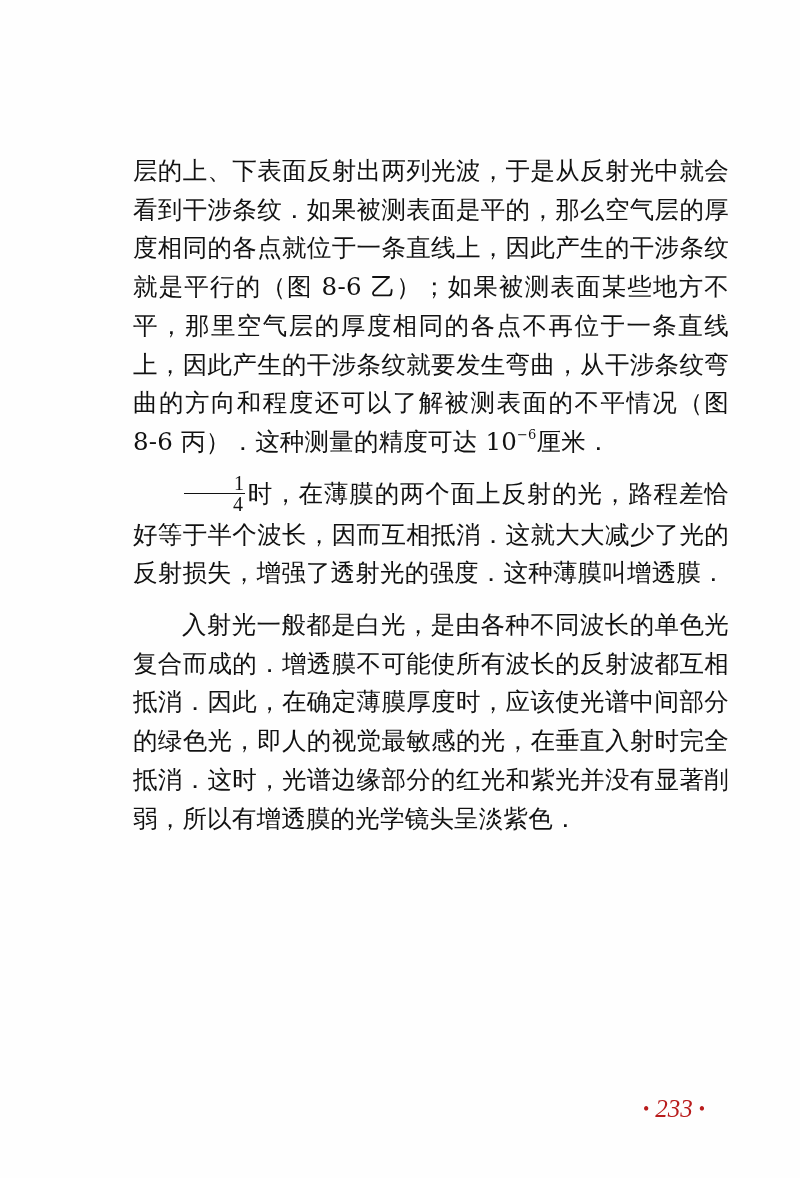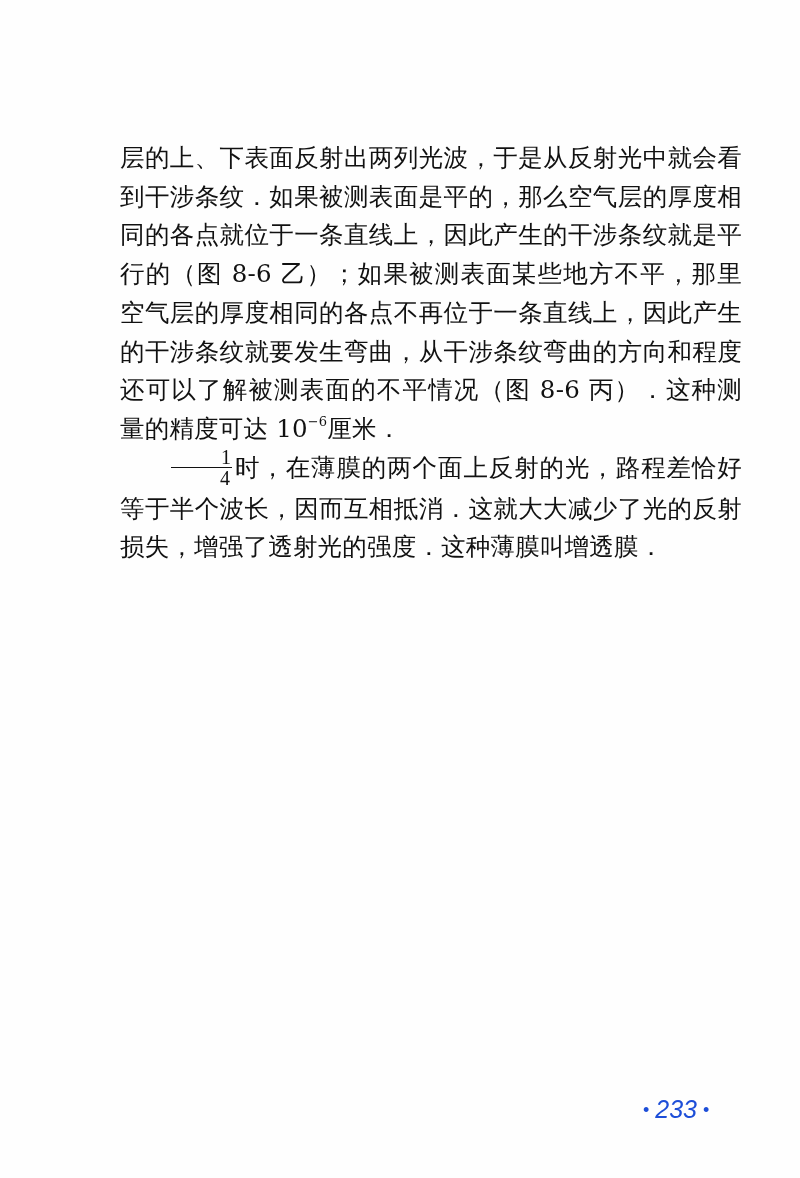--- a/index.html
+++ b/index.html
@@ -7,45 +7,48 @@
     width: 800px; height: 1178px; background: #ffffff; position: relative; overflow: hidden;
     font-family: "DejaVu Serif", "Liberation Serif", serif;
     color: #111;
   }
   .page { position: absolute; left: 0; top: 0; width: 800px; height: 1178px; background: #fefefe; }
   .text-block {
     position: absolute; left: 120px; top: 139px; width: 622px;
     font-size: 24.5px; line-height: 38.7px; letter-spacing: 0.2px;
     text-align: justify; text-justify: inter-character;
   }
-  .para { margin: 0; text-align: justify; text-align-last: left; }
+  .para { margin: 13px; text-align: justify; text-align-last: left; }
   .para.indent { text-indent: 2em; }
   .sup { font-size: 13px; vertical-align: 11px; line-height: 0; }
   .frac {
     display: inline-block; vertical-align: middle; text-align: center;
     font-family: "Liberation Serif", serif; font-size: 20px; line-height: 20px;
     margin: 0 2px; position: relative; top: -2px;
   }
   .frac .num { display: block; border-bottom: 1.5px solid #111; padding: 0 1px; }
   .frac .den { display: block; }
   .page-number {
     position: absolute; left: 637px; top: 1095px;
-    font-family: Liberation Sans, sans-serif; font-style: italic; font-size: 25px; color: #1d4ed8;
+    font-family: Liberation Serif, serif; font-style: italic; font-size: 25px; color: #b91c1c;
   }
   .page-number .dot { font-style: normal; font-size: 18px; margin: 0 6px; position: relative; top: -2px; }
 </style>
 </head>
 <body>
 
 <div class="page">
   <div class="text-block">
     <p class="para">
       <span>层的上、下表面反射出两列光波，于是从反射光中就会看到干涉条纹．如果被测表面是平的，那么空气层的厚度相同的各点就位于一条直线上，因此产生的干涉条纹就是平行的（图 8-6 乙）；如果被测表面某些地方不平，那里空气层的厚度相同的各点不再位于一条直线上，因此产生的干涉条纹就要发生弯曲，从干涉条纹弯曲的方向和程度还可以了解被测表面的不平情况（图 8-6 丙）．这种测量的精度可达 10</span><span class="sup">−6</span><span>厘米．</span>
     </p>
     <p class="para indent">
       <span class="frac"><span class="num">1</span><span class="den">4</span></span><span>时，在薄膜的两个面上反射的光，路程差恰好等于半个波长，因而互相抵消．这就大大减少了光的反射损失，增强了透射光的强度．这种薄膜叫增透膜．</span>
     </p>
+    <p class="para indent">
+      <span>入射光一般都是白光，是由各种不同波长的单色光复合而成的．增透膜不可能使所有波长的反射波都互相抵消．因此，在确定薄膜厚度时，应该使光谱中间部分的绿色光，即人的视觉最敏感的光，在垂直入射时完全抵消．这时，光谱边缘部分的红光和紫光并没有显著削弱，所以有增透膜的光学镜头呈淡紫色．</span>
+    </p>
   </div>
 
   <div class="page-number">
     <span class="dot">•</span><span>233</span><span class="dot">•</span>
   </div>
 </div>
 
 </body></html>

